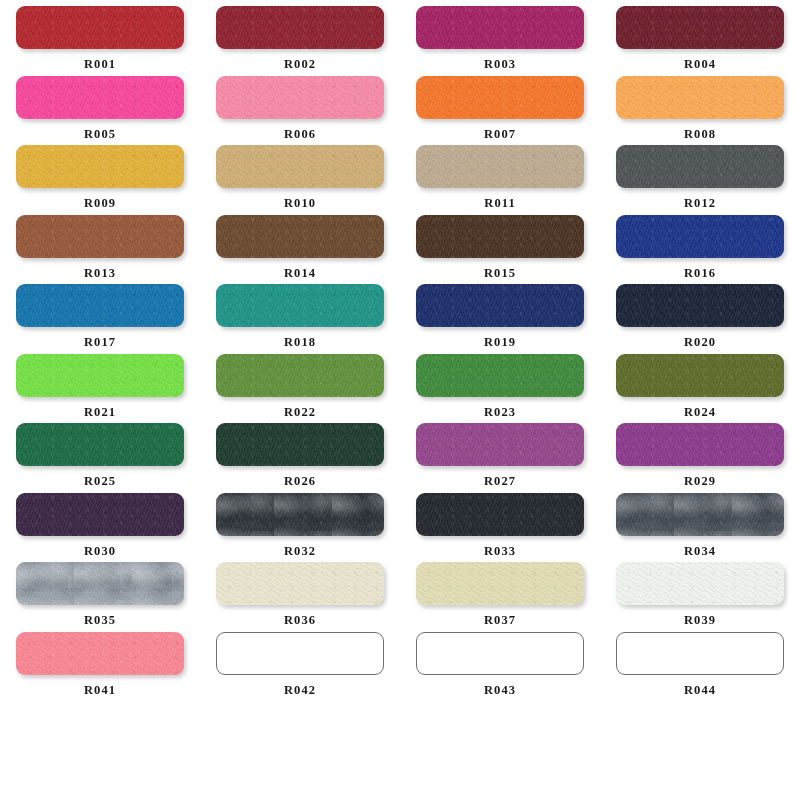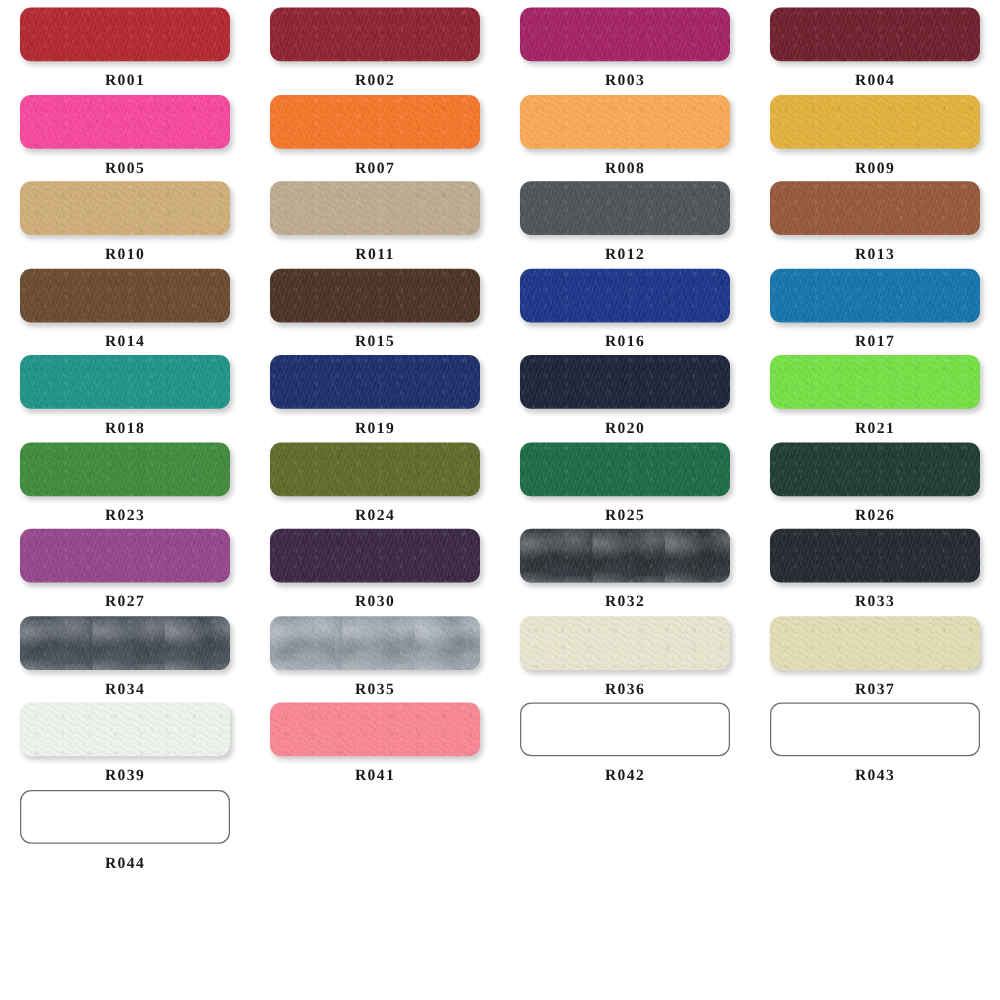--- a/index.html
+++ b/index.html
@@ -145,20 +145,26 @@
         <div class="chip-label">R004</div>
       </div>
       <div class="swatch-cell">
         <div class="chip-wrap">
           <div class="chip is-felt" title="R005" style="background: rgb(246, 71, 156);"></div>
         </div>
         <div class="chip-label">R005</div>
       </div>
       <div class="swatch-cell">
         <div class="chip-wrap">
+          <div class="chip is-felt" title="R006" style="background: rgb(245, 138, 168);"></div>
+        </div>
+        <div class="chip-label">R006</div>
+      </div>
+      <div class="swatch-cell">
+        <div class="chip-wrap">
           <div class="chip is-felt" title="R007" style="background: rgb(244, 118, 42);"></div>
         </div>
         <div class="chip-label">R007</div>
       </div>
       <div class="swatch-cell">
         <div class="chip-wrap">
           <div class="chip is-felt" title="R008" style="background: rgb(249, 169, 85);"></div>
         </div>
         <div class="chip-label">R008</div>
       </div>
@@ -235,20 +241,26 @@
         <div class="chip-label">R020</div>
       </div>
       <div class="swatch-cell">
         <div class="chip-wrap">
           <div class="chip is-felt" title="R021" style="background: rgb(116, 224, 69);"></div>
         </div>
         <div class="chip-label">R021</div>
       </div>
       <div class="swatch-cell">
         <div class="chip-wrap">
+          <div class="chip is-felt" title="R022" style="background: rgb(97, 145, 60);"></div>
+        </div>
+        <div class="chip-label">R022</div>
+      </div>
+      <div class="swatch-cell">
+        <div class="chip-wrap">
           <div class="chip is-felt" title="R023" style="background: rgb(63, 138, 60);"></div>
         </div>
         <div class="chip-label">R023</div>
       </div>
       <div class="swatch-cell">
         <div class="chip-wrap">
           <div class="chip is-felt" title="R024" style="background: rgb(94, 107, 42);"></div>
         </div>
         <div class="chip-label">R024</div>
       </div>
@@ -262,20 +274,26 @@
         <div class="chip-wrap">
           <div class="chip is-felt" title="R026" style="background: rgb(31, 60, 48);"></div>
         </div>
         <div class="chip-label">R026</div>
       </div>
       <div class="swatch-cell">
         <div class="chip-wrap">
           <div class="chip is-felt" title="R027" style="background: rgb(147, 70, 139);"></div>
         </div>
         <div class="chip-label">R027</div>
+      </div>
+      <div class="swatch-cell">
+        <div class="chip-wrap">
+          <div class="chip is-felt" title="R029" style="background: rgb(140, 58, 141);"></div>
+        </div>
+        <div class="chip-label">R029</div>
       </div>
       <div class="swatch-cell">
         <div class="chip-wrap">
           <div class="chip is-felt" title="R030" style="background: rgb(59, 39, 69);"></div>
         </div>
         <div class="chip-label">R030</div>
       </div>
       <div class="swatch-cell">
         <div class="chip-wrap">
           <div class="chip is-felt is-heather" title="R032" style="background: rgb(50, 56, 62);"></div>

